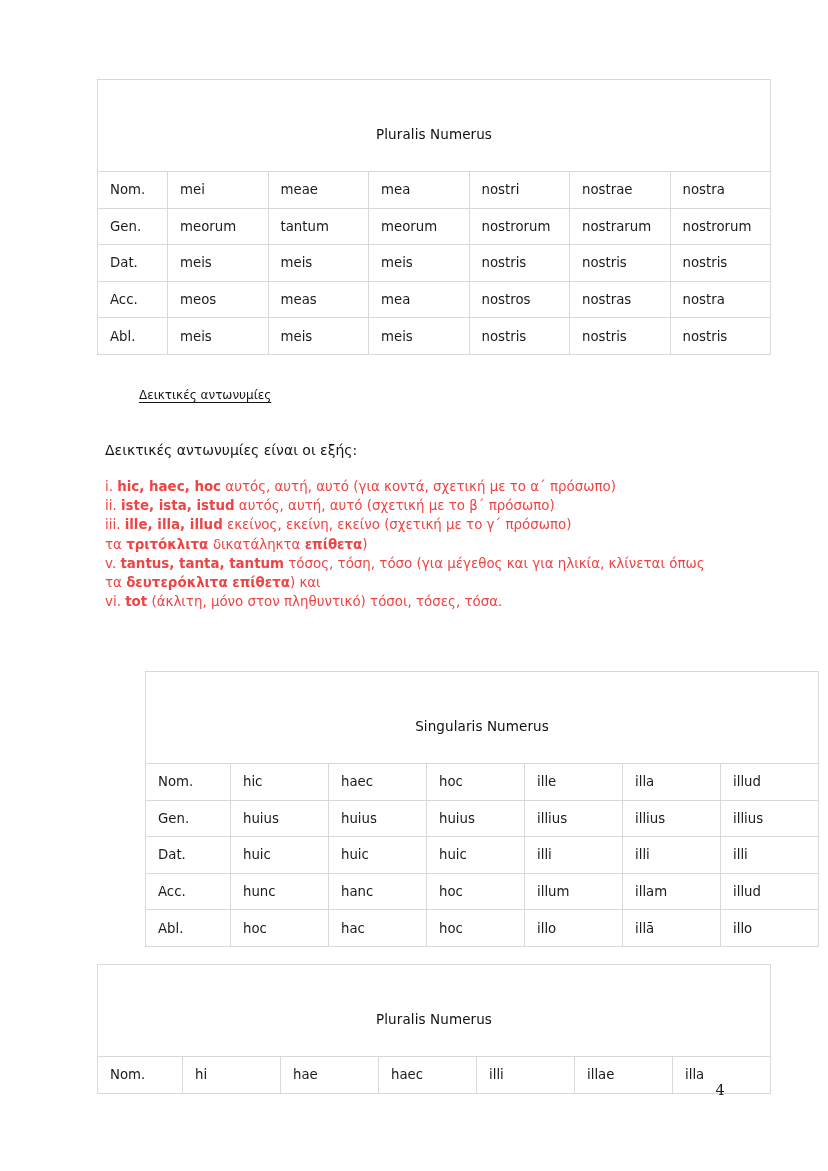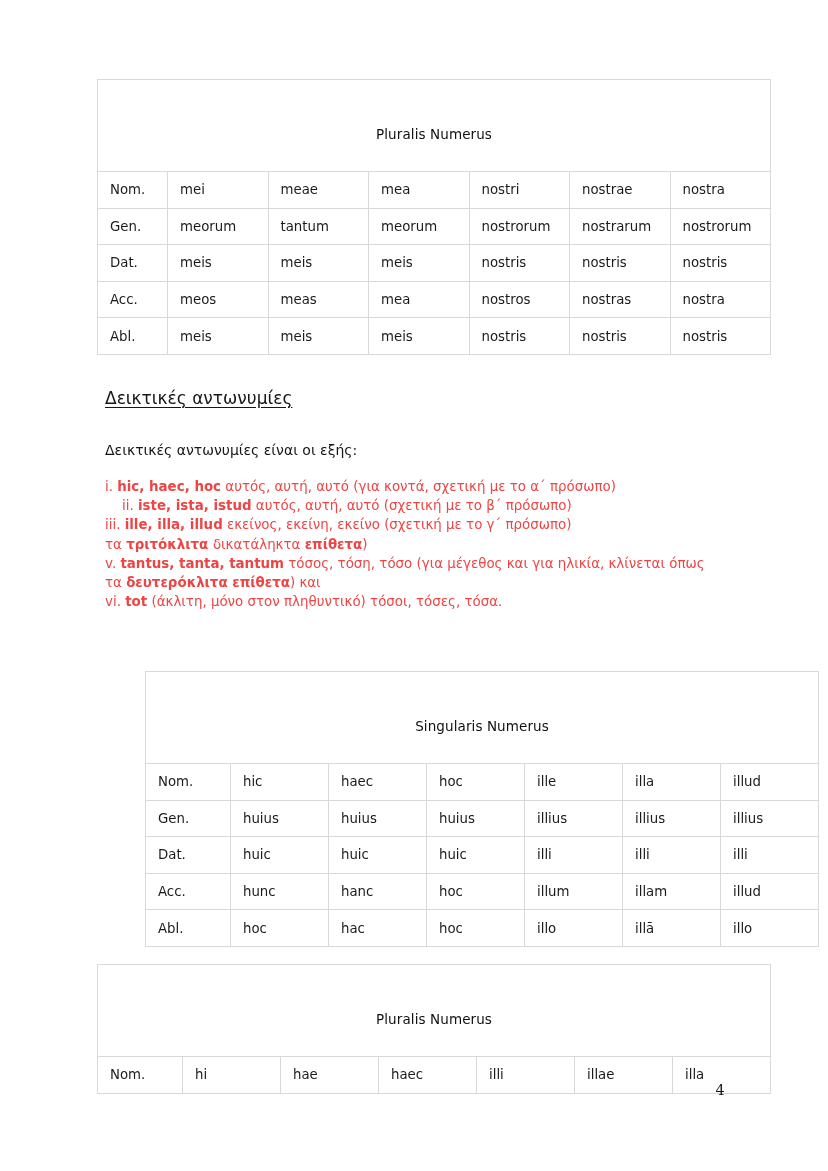--- a/index.html
+++ b/index.html
@@ -76,24 +76,25 @@
   #table-plural-hic  { top: 964px; }
 
   
   .prose {
     position: absolute;
     left: 105px;
     width: 680px;
   }
   #section-heading {
     top: 388px;
-    font-size: 17px;
+    font-size: 12px;
     text-decoration: underline;
     text-underline-offset: 3px;
     color: #161616;
+    margin-left: 34px;
   }
   #intro-line {
     top: 442px;
     font-size: 14px;
     color: #161616;
   }
   #pronoun-list {
     top: 477px;
     font-size: 13.4px;
     line-height: 19.2px;
@@ -180,21 +181,21 @@
       </tr>
     </tbody>
   </table>
 
   <div class="prose" id="section-heading">Δεικτικές αντωνυμίες</div>
 
   <div class="prose" id="intro-line">Δεικτικές αντωνυμίες είναι οι εξής:</div>
 
   <div class="prose" id="pronoun-list">
       <div class="li"><b style="font-weight: normal;">i. </b><b>hic, haec, hoc</b><span> αυτός, αυτή, αυτό (για κοντά, σχετική με το α΄ πρόσωπο)</span></div>
-      <div class="li"><b style="font-weight: normal; margin-left: 17px;">ii. </b><b>iste, ista, istud</b><span> αυτός, αυτή, αυτό (σχετική με το β΄ πρόσωπο)</span></div>
+      <div class="li"><b style="font-weight: normal;">ii. </b><b>iste, ista, istud</b><span> αυτός, αυτή, αυτό (σχετική με το β΄ πρόσωπο)</span></div>
       <div class="li"><b style="font-weight: normal;">iii. </b><b>ille, illa, illud</b><span> εκείνος, εκείνη, εκείνο (σχετική με το γ΄ πρόσωπο)</span></div>
       <div class="li"><span>τα </span><b>τριτόκλιτα </b><span>δικατάληκτα </span><b>επίθετα</b><span>)</span></div>
       <div class="li"><b style="font-weight: normal;">v. </b><b>tantus, tanta, tantum</b><span> τόσος, τόση, τόσο (για μέγεθος και για ηλικία, κλίνεται όπως</span></div>
       <div class="li"><span>τα </span><b>δευτερόκλιτα επίθετα</b><span>) και</span></div>
       <div class="li"><b style="font-weight: normal;">vi. </b><b>tot</b><span> (άκλιτη, μόνο στον πληθυντικό) τόσοι, τόσες, τόσα.</span></div>
     </div>
 
   <table class="decl-table t2" id="table-sing-hic">
     <colgroup>
       <col class="c0">

